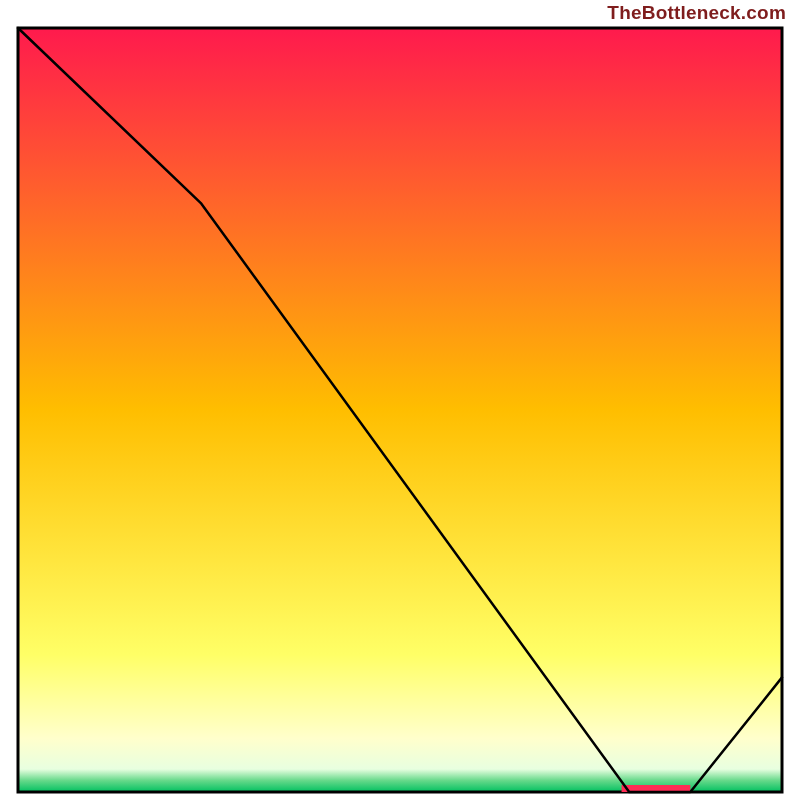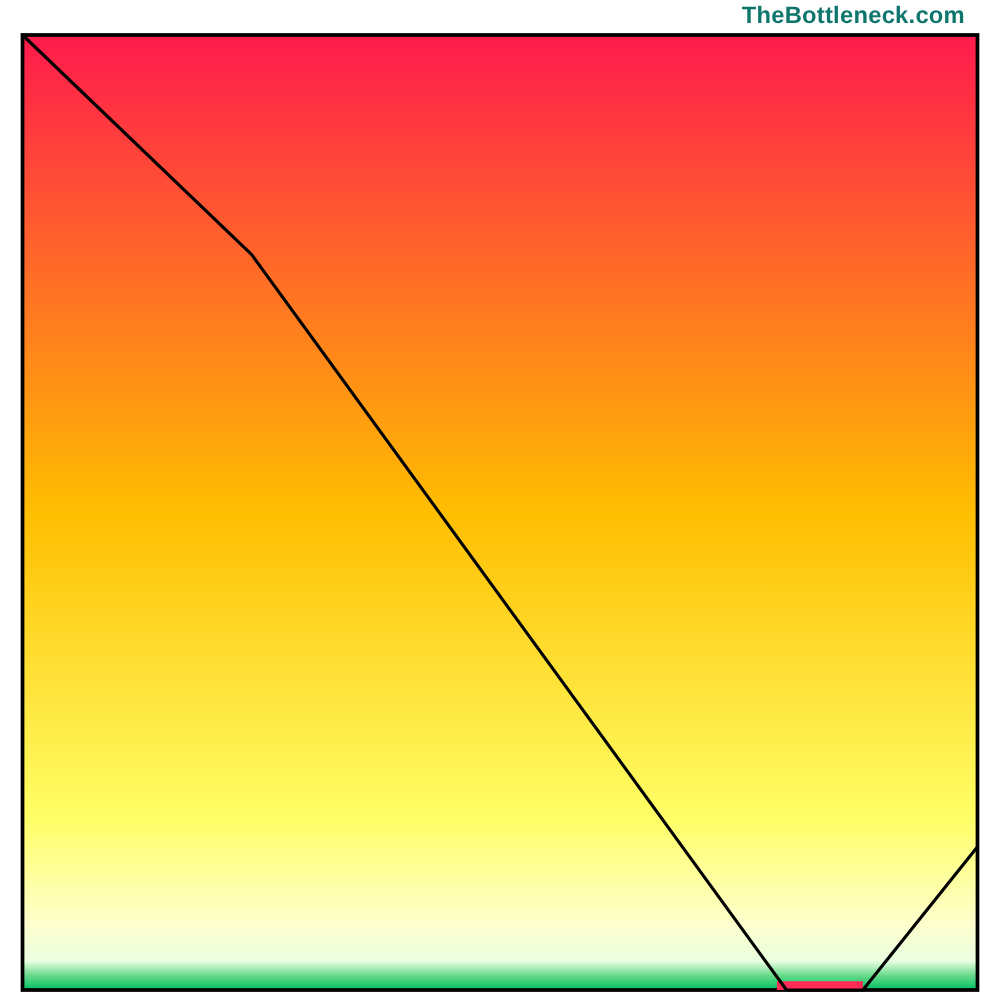--- a/index.html
+++ b/index.html
@@ -11,24 +11,24 @@
     font-family: Arial, Helvetica, sans-serif;
   }
   .wrap {
     position: relative;
     width: 800px;
     height: 800px;
   }
   .attribution {
     position: absolute;
     top: 2px;
-    right: 28px;
+    right: 14px;
     font-size: 19px;
     font-weight: bold;
-    color: #0f766e;
+    color: #7f1d1d;
     letter-spacing: 0.2px;
   }
   svg {
     position: absolute;
     left: 0;
     top: 0;
   }
 </style>
 </head>
 <body>

